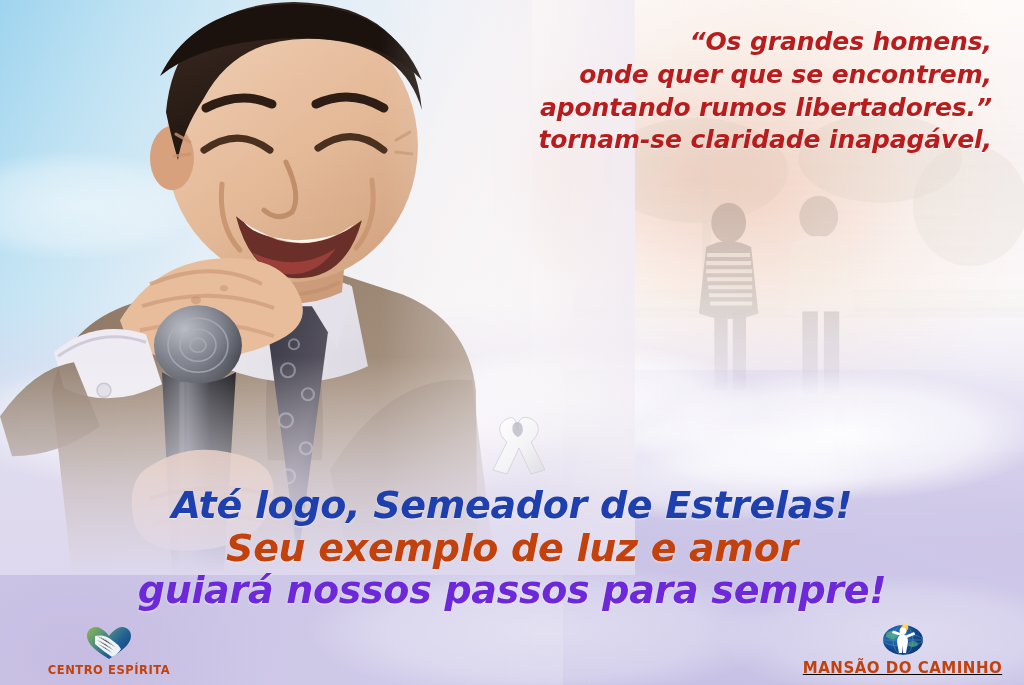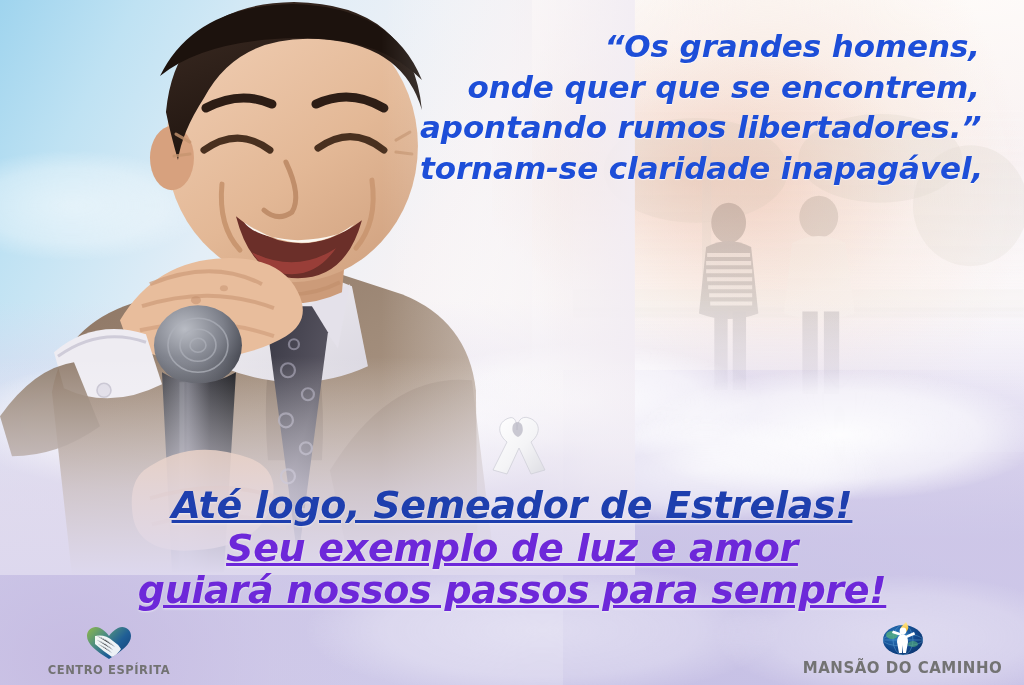--- a/index.html
+++ b/index.html
@@ -85,27 +85,27 @@
   .c8 { left: -6%;  top: 22%; width: 26%; height: 16%; opacity:.55; }
   .c9 { left: 70%;  top: 84%; width: 36%; height: 18%; opacity:.40; }
 
   
   .portrait { position: absolute; left: 0; top: 0; width: 62%; height: 84%; }
   .portrait svg { width: 100%; height: 100%; display: block; }
 
   
   .quote {
     position: absolute;
-    right: 44px; top: 26px;
+    right: 32px; top: 26px;
     width: 560px;
     text-align: right;
-    color: #1d4ed8;
+    color: #b91c1c;
     font-weight: 700;
     font-style: italic;
-    font-size: 31px;
+    font-size: 25px;
     line-height: 1.31;
     letter-spacing: -0.1px;
     text-shadow: 0 1px 1px rgba(255,255,255,0.7);
   }
   .quote-line { display: block; white-space: nowrap; }
 
   .attrib {
     position: absolute;
     right: 46px; top: 170px;
     width: 560px;
@@ -128,38 +128,38 @@
     left: 0; right: 0; top: 484px;
     text-align: center;
     color: #1e3fae;
     font-weight: 700;
     font-style: italic;
     font-size: 38px;
     line-height: 1.12;
     letter-spacing: -0.3px;
     text-shadow: 0 1px 2px rgba(255,255,255,0.55);
   }
-  .headline span { display: block; white-space: nowrap; text-decoration: underline; }
-  .hl-2 { color:#6d28d9; }
+  .headline span { display: block; white-space: nowrap; }
+  .hl-2 { color:#c2410c; }
   .hl-3 { color:#6d28d9; }
 
   
   .logo {
     position: absolute;
     bottom: 8px;
     display: flex;
     flex-direction: column;
     align-items: center;
   }
   .logo-left  { left: 14px; width: 190px; }
-  .logo-right { right: 14px; width: 215px; }
+  .logo-right { right: 14px; width: 215px; text-decoration: underline; }
   .logo-mark { width: 46px; height: 36px; margin-bottom: 3px; }
   .logo-mark svg { width:100%; height:100%; display:block; }
   .logo-right .logo-mark { width: 42px; height: 40px; }
-  .logo-text { text-align: center; color:#737373; line-height: 1.12; }
+  .logo-text { text-align: center; color:#c2410c; line-height: 1.12; }
   .logo-l1 { font-size: 11.5px; font-weight: 700; letter-spacing: .55px; }
   .logo-l2 { font-size: 15px;   font-weight: 700; letter-spacing: .45px; }
   .logo-single { font-size: 15px; font-weight: 700; letter-spacing: .5px; }
 </style>
 </head>
 <body>
 
 <div id="poster">
 
   <div class="bg-base"></div>

